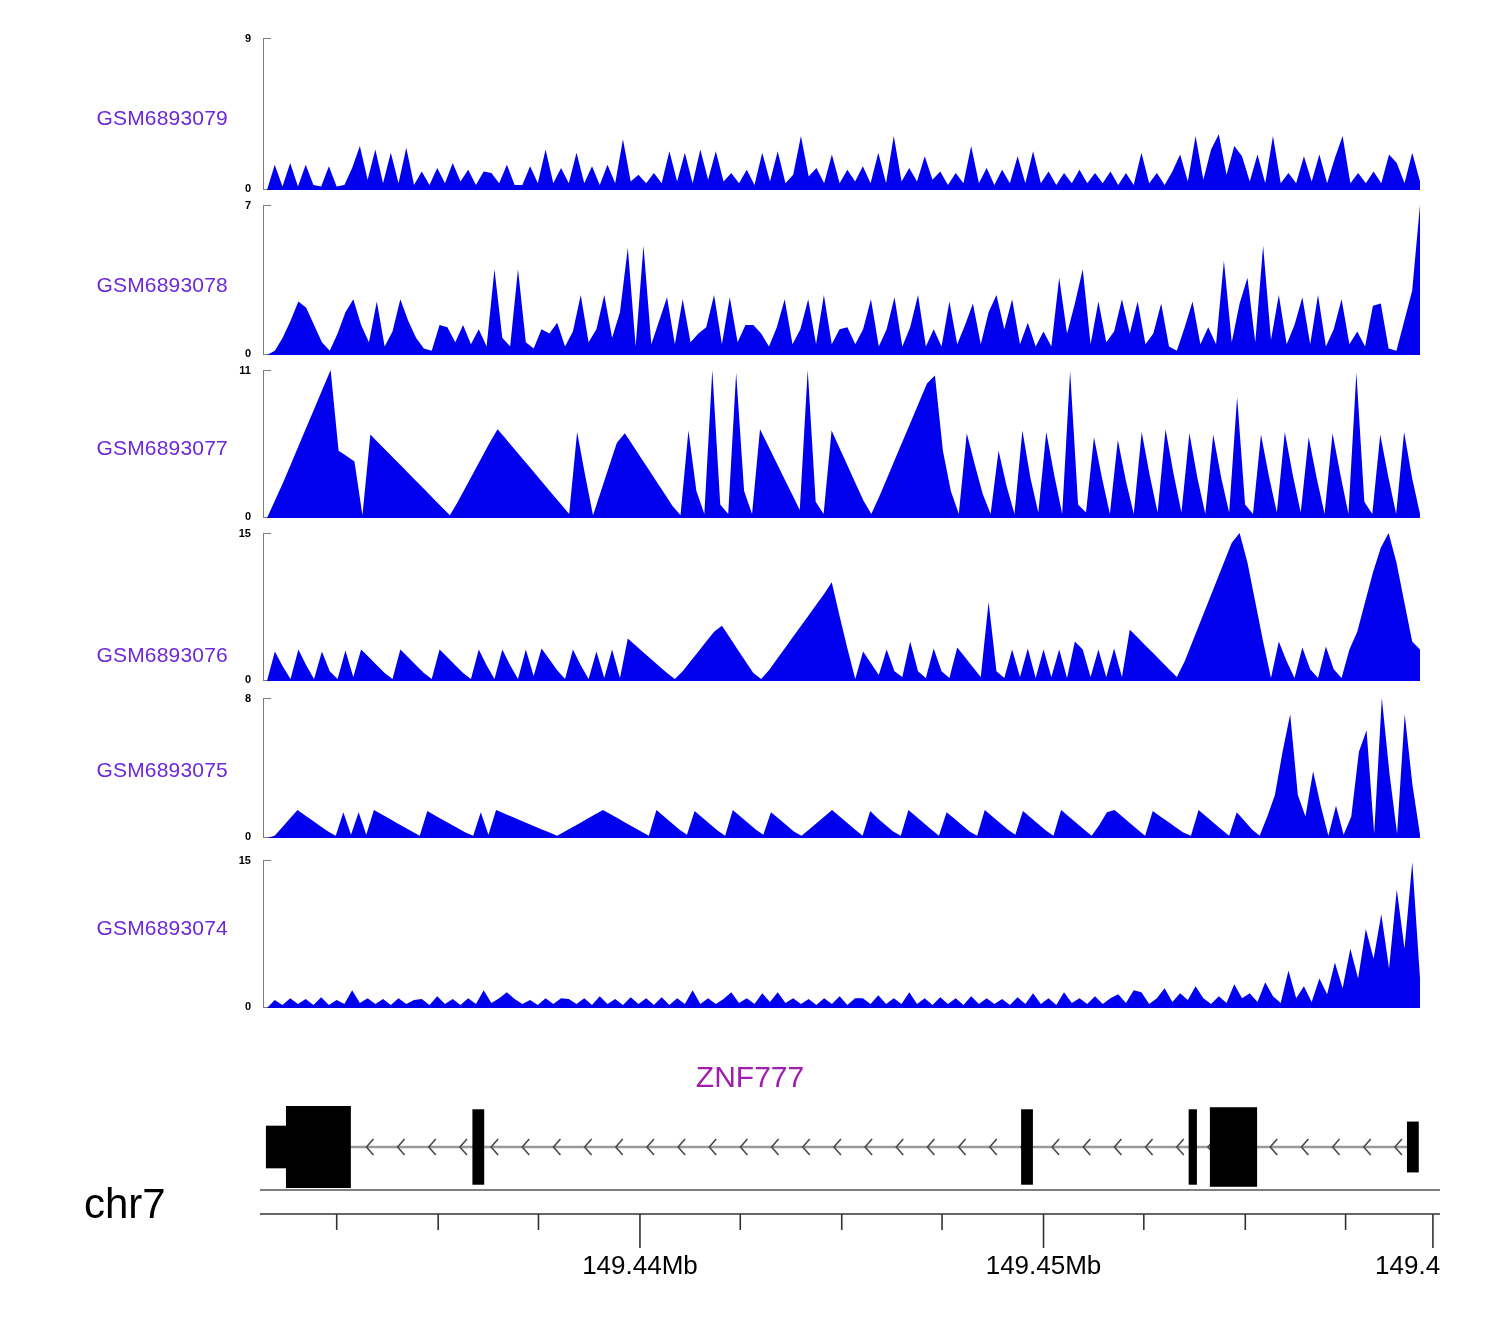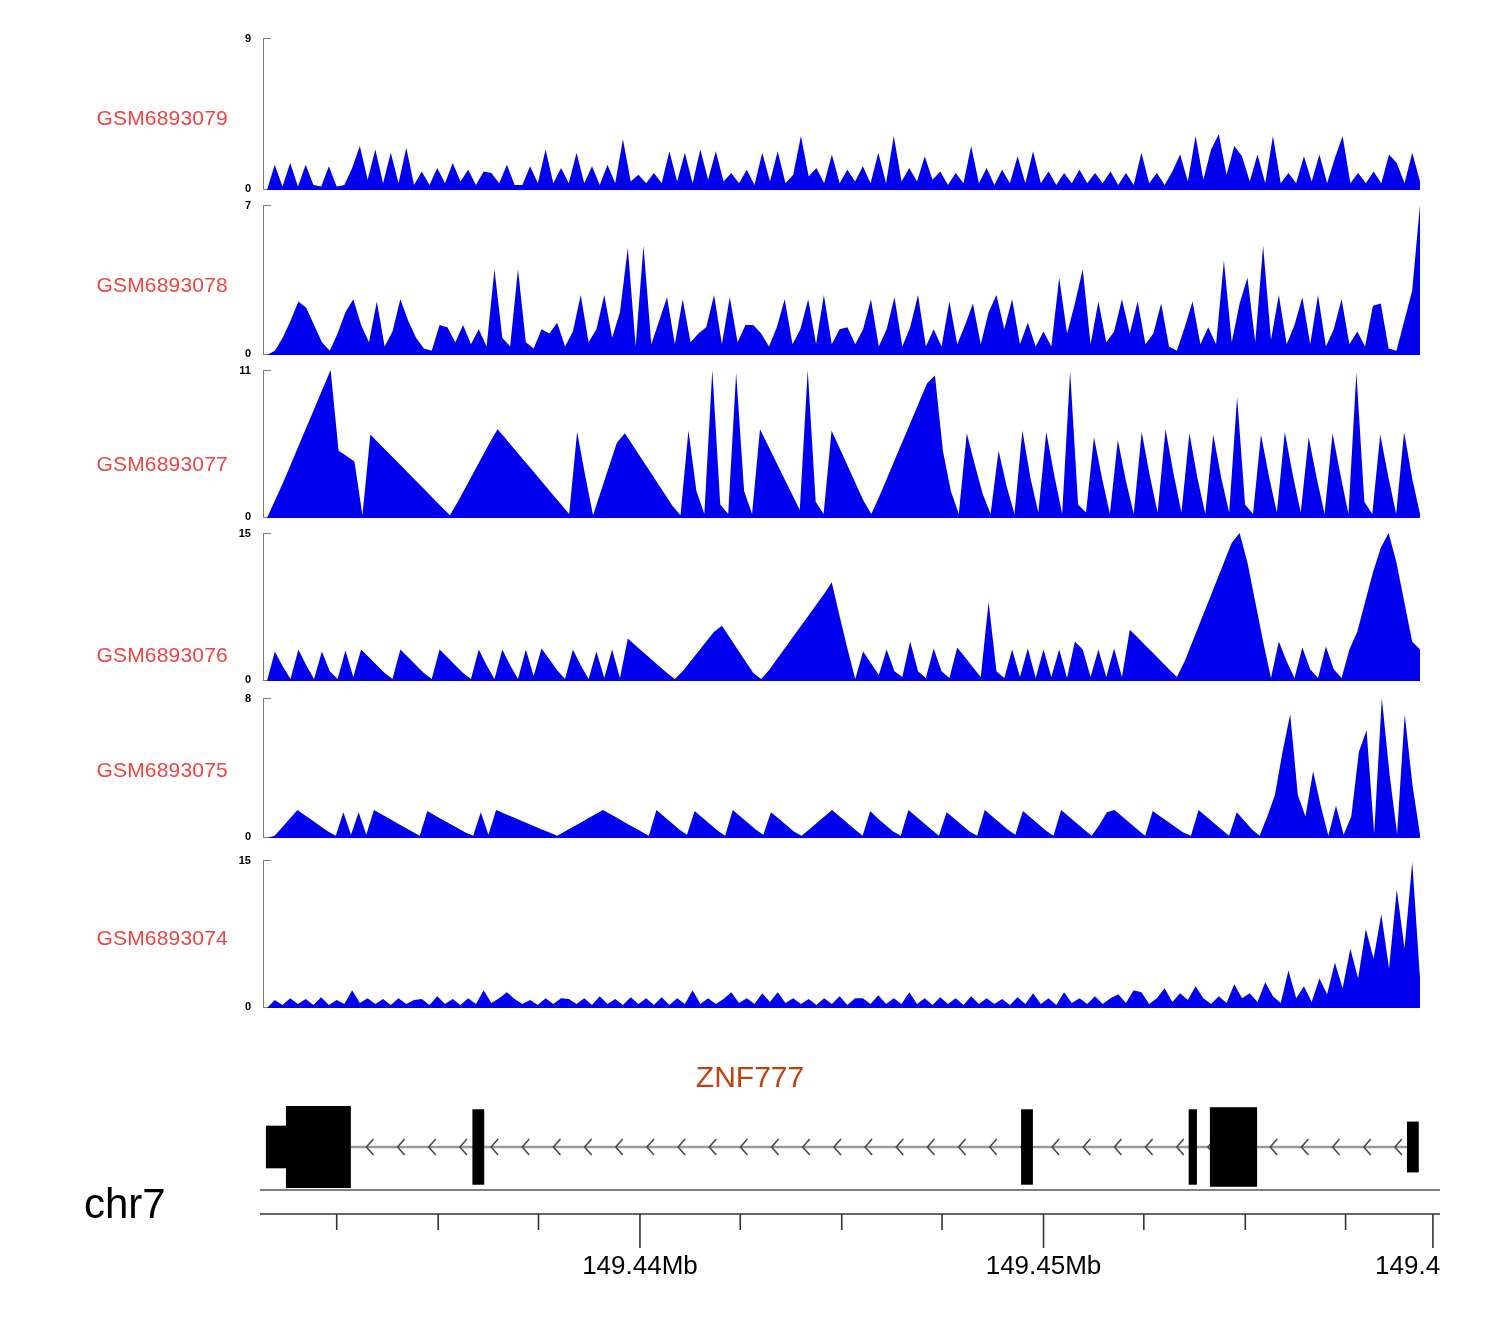--- a/index.html
+++ b/index.html
@@ -3,33 +3,33 @@
 <meta charset="utf-8">
 <style>
   html,body{margin:0;padding:0;background:#ffffff;}
   body{width:1500px;height:1320px;font-family:"Liberation Sans",sans-serif;color:#000;overflow:hidden;position:relative;}
 
   #stage{position:absolute;left:0;top:0;width:1500px;height:1320px;}
 
   
   .track{position:absolute;left:0;width:1500px;}
   .track-label{position:absolute;right:1272px;text-align:right;
-    font-size:21px;letter-spacing:.2px;color:#ef4444;white-space:nowrap;}
+    font-size:21px;letter-spacing:.2px;color:#6d28d9;white-space:nowrap;}
   .axis-wrap{position:absolute;left:233px;width:34px;}
   .axis-max,.axis-min{position:absolute;right:16px;font-size:11px;font-weight:bold;
     line-height:1;color:#000;white-space:nowrap;}
   .axis-bracket{position:absolute;left:30px;width:8px;border-left:1.5px solid #7d7d7d;
     border-top:1.5px solid #7d7d7d;border-bottom:1.5px solid #7d7d7d;box-sizing:border-box;}
   .plot{position:absolute;left:267px;width:1153px;}
   .plot svg{display:block;width:100%;height:100%;}
 
   
   #gene-panel{position:absolute;left:0;top:1055px;width:1500px;height:150px;}
   #gene-name{position:absolute;left:0;top:5px;width:1500px;text-align:center;
-     font-size:30px;color:#c2410c;}
+     font-size:30px;color:#a21caf;}
   #gene-svg{position:absolute;left:260px;top:40px;width:1180px;height:105px;}
 
   
   #chr-label{position:absolute;left:84px;top:1180px;font-size:42px;color:#000;}
   #axis-panel{position:absolute;left:260px;top:1186px;width:1180px;height:110px;}
   #axis-panel svg{display:block;width:1180px;height:110px;}
 </style>
 </head>
 <body>
 
@@ -56,21 +56,21 @@
           <div class="axis-min" style="top: 143px;">0</div>
           <div class="axis-bracket" style="top: 0px; height: 150px; border-color: rgb(125, 125, 125);"></div>
         </div>
         <div class="plot" style="top: 0px; height: 150px;">
           <svg viewBox="0 0 1000 1000" preserveAspectRatio="none">
             <polygon points="0,1000 0.00,1000.00 6.80,971.43 13.61,885.71 20.41,771.43 27.21,642.86 34.01,685.71 40.82,800.00 47.62,914.29 54.42,971.43 61.22,857.14 68.03,714.29 74.83,628.57 81.63,800.00 88.44,914.29 95.24,642.86 102.04,942.86 108.84,842.86 115.65,628.57 122.45,771.43 129.25,885.71 136.05,957.14 142.86,971.43 149.66,800.00 156.46,814.29 163.27,914.29 170.07,800.00 176.87,928.57 183.67,828.57 190.48,942.86 197.28,428.57 204.08,885.71 210.88,942.86 217.69,428.57 224.49,914.29 231.29,957.14 238.10,828.57 244.90,857.14 251.70,785.71 258.50,942.86 265.31,842.86 272.11,600.00 278.91,914.29 285.71,828.57 292.52,600.00 299.32,885.71 306.12,714.29 312.93,285.71 319.73,942.86 326.53,271.43 333.33,928.57 340.14,771.43 346.94,614.29 353.74,928.57 360.54,628.57 367.35,914.29 374.15,857.14 380.95,814.29 387.76,600.00 394.56,928.57 401.36,614.29 408.16,914.29 414.97,800.00 421.77,800.00 428.57,857.14 435.37,942.86 442.18,814.29 448.98,628.57 455.78,928.57 462.59,828.57 469.39,628.57 476.19,928.57 482.99,600.00 489.80,928.57 496.60,828.57 503.40,814.29 510.20,928.57 517.01,828.57 523.81,628.57 530.61,942.86 537.41,828.57 544.22,614.29 551.02,942.86 557.82,814.29 564.63,600.00 571.43,942.86 578.23,828.57 585.03,942.86 591.84,642.86 598.64,928.57 605.44,800.00 612.24,657.14 619.05,928.57 625.85,714.29 632.65,600.00 639.46,828.57 646.26,628.57 653.06,928.57 659.86,785.71 666.67,942.86 673.47,842.86 680.27,942.86 687.07,485.71 693.88,857.14 700.68,657.14 707.48,428.57 714.29,928.57 721.09,642.86 727.89,914.29 734.69,842.86 741.50,628.57 748.30,857.14 755.10,642.86 761.90,928.57 768.71,857.14 775.51,657.14 782.31,942.86 789.12,971.43 795.92,814.29 802.72,642.86 809.52,928.57 816.33,814.29 823.13,928.57 829.93,371.43 836.73,914.29 843.54,657.14 850.34,485.71 857.14,914.29 863.95,271.43 870.75,900.00 877.55,600.00 884.35,928.57 891.16,800.00 897.96,614.29 904.76,928.57 911.56,600.00 918.37,942.86 925.17,828.57 931.97,628.57 938.78,928.57 945.58,842.86 952.38,942.86 959.18,671.43 965.99,657.14 972.79,957.14 979.59,971.43 986.39,771.43 993.20,571.43 1000.00,0.00 1000,1000" fill="#0000ee"></polygon>
           </svg>
         </div>
       </div>
       <div class="track" style="top: 370px; height: 148px;">
-        <div class="track-label" style="top: 66px; margin-top: 16px;">GSM6893077</div>
+        <div class="track-label" style="top: 66px;">GSM6893077</div>
         <div class="axis-wrap" style="top: 0px; height: 148px;">
           <div class="axis-max" style="top: -5px;">11</div>
           <div class="axis-min" style="top: 141px;">0</div>
           <div class="axis-bracket" style="top: 0px; height: 148px; border-color: rgb(125, 125, 125);"></div>
         </div>
         <div class="plot" style="top: 0px; height: 148px;">
           <svg viewBox="0 0 1000 1000" preserveAspectRatio="none">
             <polygon points="0,1000 0.00,1000.00 6.90,881.82 13.79,763.64 20.69,636.36 27.59,509.09 34.48,381.82 41.38,254.55 48.28,127.27 55.17,0.00 62.07,545.45 68.97,581.82 75.86,618.18 82.76,981.82 89.66,436.36 96.55,490.91 103.45,545.45 110.34,600.00 117.24,654.55 124.14,709.09 131.03,763.64 137.93,818.18 144.83,872.73 151.72,927.27 158.62,981.82 165.52,890.91 172.41,790.91 179.31,690.91 186.21,590.91 193.10,490.91 200.00,400.00 206.90,463.64 213.79,527.27 220.69,590.91 227.59,654.55 234.48,718.18 241.38,781.82 248.28,845.45 255.17,909.09 262.07,972.73 268.97,418.18 275.86,709.09 282.76,981.82 289.66,818.18 296.55,654.55 303.45,490.91 310.34,427.27 317.24,509.09 324.14,590.91 331.03,672.73 337.93,754.55 344.83,836.36 351.72,918.18 358.62,981.82 365.52,409.09 372.41,818.18 379.31,972.73 386.21,0.00 393.10,909.09 400.00,972.73 406.90,18.18 413.79,818.18 420.69,972.73 427.59,400.00 434.48,509.09 441.38,618.18 448.28,727.27 455.17,836.36 462.07,945.45 468.97,0.00 475.86,890.91 482.76,972.73 489.66,409.09 496.55,527.27 503.45,645.45 510.34,763.64 517.24,881.82 524.14,972.73 531.03,854.55 537.93,727.27 544.83,600.00 551.72,472.73 558.62,345.45 565.52,218.18 572.41,90.91 579.31,36.36 586.21,545.45 593.10,818.18 600.00,972.73 606.90,427.27 613.79,636.36 620.69,836.36 627.59,972.73 634.48,545.45 641.38,781.82 648.28,972.73 655.17,409.09 662.07,727.27 668.97,963.64 675.86,418.18 682.76,709.09 689.66,972.73 696.55,9.09 703.45,909.09 710.34,963.64 717.24,454.55 724.14,727.27 731.03,972.73 737.93,472.73 744.83,745.45 751.72,972.73 758.62,418.18 765.52,709.09 772.41,963.64 779.31,400.00 786.21,700.00 793.10,963.64 800.00,427.27 806.90,727.27 813.79,972.73 820.69,436.36 827.59,727.27 834.48,963.64 841.38,181.82 848.28,909.09 855.17,972.73 862.07,436.36 868.97,718.18 875.86,963.64 882.76,418.18 889.66,709.09 896.55,963.64 903.45,454.55 910.34,727.27 917.24,972.73 924.14,427.27 931.03,709.09 937.93,972.73 944.83,18.18 951.72,890.91 958.62,972.73 965.52,436.36 972.41,718.18 979.31,972.73 986.21,418.18 993.10,727.27 1000.00,972.73 1000,1000" fill="#0000ee"></polygon>
           </svg>
         </div>
@@ -95,21 +95,21 @@
           <div class="axis-min" style="top: 133px;">0</div>
           <div class="axis-bracket" style="top: 0px; height: 140px; border-color: rgb(125, 125, 125);"></div>
         </div>
         <div class="plot" style="top: 0px; height: 140px;">
           <svg viewBox="0 0 1000 1000" preserveAspectRatio="none">
             <polygon points="0,1000 0.00,1000.00 6.62,984.62 13.25,923.08 19.87,861.54 26.49,800.00 33.11,838.46 39.74,876.92 46.36,915.38 52.98,953.85 59.60,984.62 66.23,815.38 72.85,976.92 79.47,815.38 86.09,976.92 92.72,800.00 99.34,830.77 105.96,861.54 112.58,892.31 119.21,923.08 125.83,953.85 132.45,984.62 139.07,807.69 145.70,838.46 152.32,869.23 158.94,900.00 165.56,930.77 172.19,961.54 178.81,984.62 185.43,815.38 192.05,976.92 198.68,800.00 205.30,823.08 211.92,846.15 218.54,869.23 225.17,892.31 231.79,915.38 238.41,938.46 245.03,961.54 251.66,984.62 258.28,953.85 264.90,923.08 271.52,892.31 278.15,861.54 284.77,830.77 291.39,800.00 298.01,830.77 304.64,861.54 311.26,892.31 317.88,923.08 324.50,953.85 331.13,984.62 337.75,800.00 344.37,846.15 350.99,892.31 357.62,938.46 364.24,976.92 370.86,807.69 377.48,853.85 384.11,900.00 390.73,946.15 397.35,984.62 403.97,800.00 410.60,846.15 417.22,892.31 423.84,938.46 430.46,976.92 437.09,815.38 443.71,861.54 450.33,907.69 456.95,953.85 463.58,984.62 470.20,938.46 476.82,892.31 483.44,846.15 490.07,800.00 496.69,846.15 503.31,892.31 509.93,938.46 516.56,984.62 523.18,807.69 529.80,861.54 536.42,907.69 543.05,953.85 549.67,984.62 556.29,800.00 562.91,846.15 569.54,892.31 576.16,938.46 582.78,984.62 589.40,815.38 596.03,861.54 602.65,907.69 609.27,953.85 615.89,984.62 622.52,800.00 629.14,846.15 635.76,892.31 642.38,938.46 649.01,976.92 655.63,807.69 662.25,853.85 668.87,900.00 675.50,946.15 682.12,984.62 688.74,800.00 695.36,846.15 701.99,892.31 708.61,938.46 715.23,984.62 721.85,907.69 728.48,815.38 735.10,800.00 741.72,846.15 748.34,892.31 754.97,938.46 761.59,984.62 768.21,807.69 774.83,846.15 781.46,884.62 788.08,923.08 794.70,961.54 801.32,984.62 807.95,800.00 814.57,846.15 821.19,892.31 827.81,938.46 834.44,984.62 841.06,815.38 847.68,876.92 854.30,938.46 860.93,984.62 867.55,846.15 874.17,692.31 880.79,384.62 887.42,115.38 894.04,692.31 900.66,846.15 907.28,523.08 913.91,769.23 920.53,984.62 927.15,769.23 933.77,976.92 940.40,846.15 947.02,384.62 953.64,230.77 960.26,969.23 966.89,0.00 973.51,538.46 980.13,969.23 986.75,115.38 993.38,615.38 1000.00,976.92 1000,1000" fill="#0000ee"></polygon>
           </svg>
         </div>
       </div>
       <div class="track" style="top: 860px; height: 148px;">
-        <div class="track-label" style="top: 66px;">GSM6893074</div>
+        <div class="track-label" style="top: 56px;">GSM6893074</div>
         <div class="axis-wrap" style="top: 0px; height: 148px;">
           <div class="axis-max" style="top: -5px;">15</div>
           <div class="axis-min" style="top: 141px;">0</div>
           <div class="axis-bracket" style="top: 0px; height: 148px; border-color: rgb(125, 125, 125);"></div>
         </div>
         <div class="plot" style="top: 0px; height: 148px;">
           <svg viewBox="0 0 1000 1000" preserveAspectRatio="none">
             <polygon points="0,1000 0.00,1000.00 6.71,946.67 13.42,980.00 20.13,933.33 26.85,973.33 33.56,940.00 40.27,980.00 46.98,926.67 53.69,980.00 60.40,946.67 67.11,973.33 73.83,880.00 80.54,966.67 87.25,933.33 93.96,973.33 100.67,940.00 107.38,980.00 114.09,933.33 120.81,973.33 127.52,946.67 134.23,940.00 140.94,980.00 147.65,920.00 154.36,973.33 161.07,940.00 167.79,980.00 174.50,933.33 181.21,973.33 187.92,880.00 194.63,966.67 201.34,933.33 208.05,893.33 214.77,940.00 221.48,973.33 228.19,946.67 234.90,980.00 241.61,933.33 248.32,973.33 255.03,933.33 261.74,940.00 268.46,973.33 275.17,933.33 281.88,980.00 288.59,920.00 295.30,973.33 302.01,940.00 308.72,980.00 315.44,926.67 322.15,973.33 328.86,933.33 335.57,980.00 342.28,926.67 348.99,980.00 355.70,933.33 362.42,973.33 369.13,880.00 375.84,973.33 382.55,933.33 389.26,973.33 395.97,940.00 402.68,893.33 409.40,966.67 416.11,933.33 422.82,973.33 429.53,900.00 436.24,960.00 442.95,893.33 449.66,966.67 456.38,933.33 463.09,973.33 469.80,940.00 476.51,980.00 483.22,933.33 489.93,973.33 496.64,920.00 503.36,980.00 510.07,933.33 516.78,933.33 523.49,973.33 530.20,913.33 536.91,973.33 543.62,933.33 550.34,973.33 557.05,893.33 563.76,973.33 570.47,933.33 577.18,980.00 583.89,926.67 590.60,973.33 597.32,933.33 604.03,980.00 610.74,920.00 617.45,973.33 624.16,933.33 630.87,973.33 637.58,940.00 644.30,980.00 651.01,926.67 657.72,973.33 664.43,900.00 671.14,973.33 677.85,933.33 684.56,980.00 691.28,893.33 697.99,966.67 704.70,933.33 711.41,973.33 718.12,920.00 724.83,973.33 731.54,933.33 738.26,906.67 744.97,966.67 751.68,880.00 758.39,893.33 765.10,973.33 771.81,933.33 778.52,866.67 785.23,960.00 791.95,900.00 798.66,946.67 805.37,853.33 812.08,933.33 818.79,973.33 825.50,920.00 832.21,966.67 838.93,840.00 845.64,933.33 852.35,900.00 859.06,960.00 865.77,826.67 872.48,920.00 879.19,966.67 885.91,746.67 892.62,933.33 899.33,853.33 906.04,960.00 912.75,800.00 919.46,906.67 926.17,693.33 932.89,866.67 939.60,600.00 946.31,800.00 953.02,466.67 959.73,666.67 966.44,366.67 973.15,733.33 979.87,200.00 986.58,600.00 993.29,13.33 1000.00,800.00 1000,1000" fill="#0000ee"></polygon>
           </svg>
         </div>

